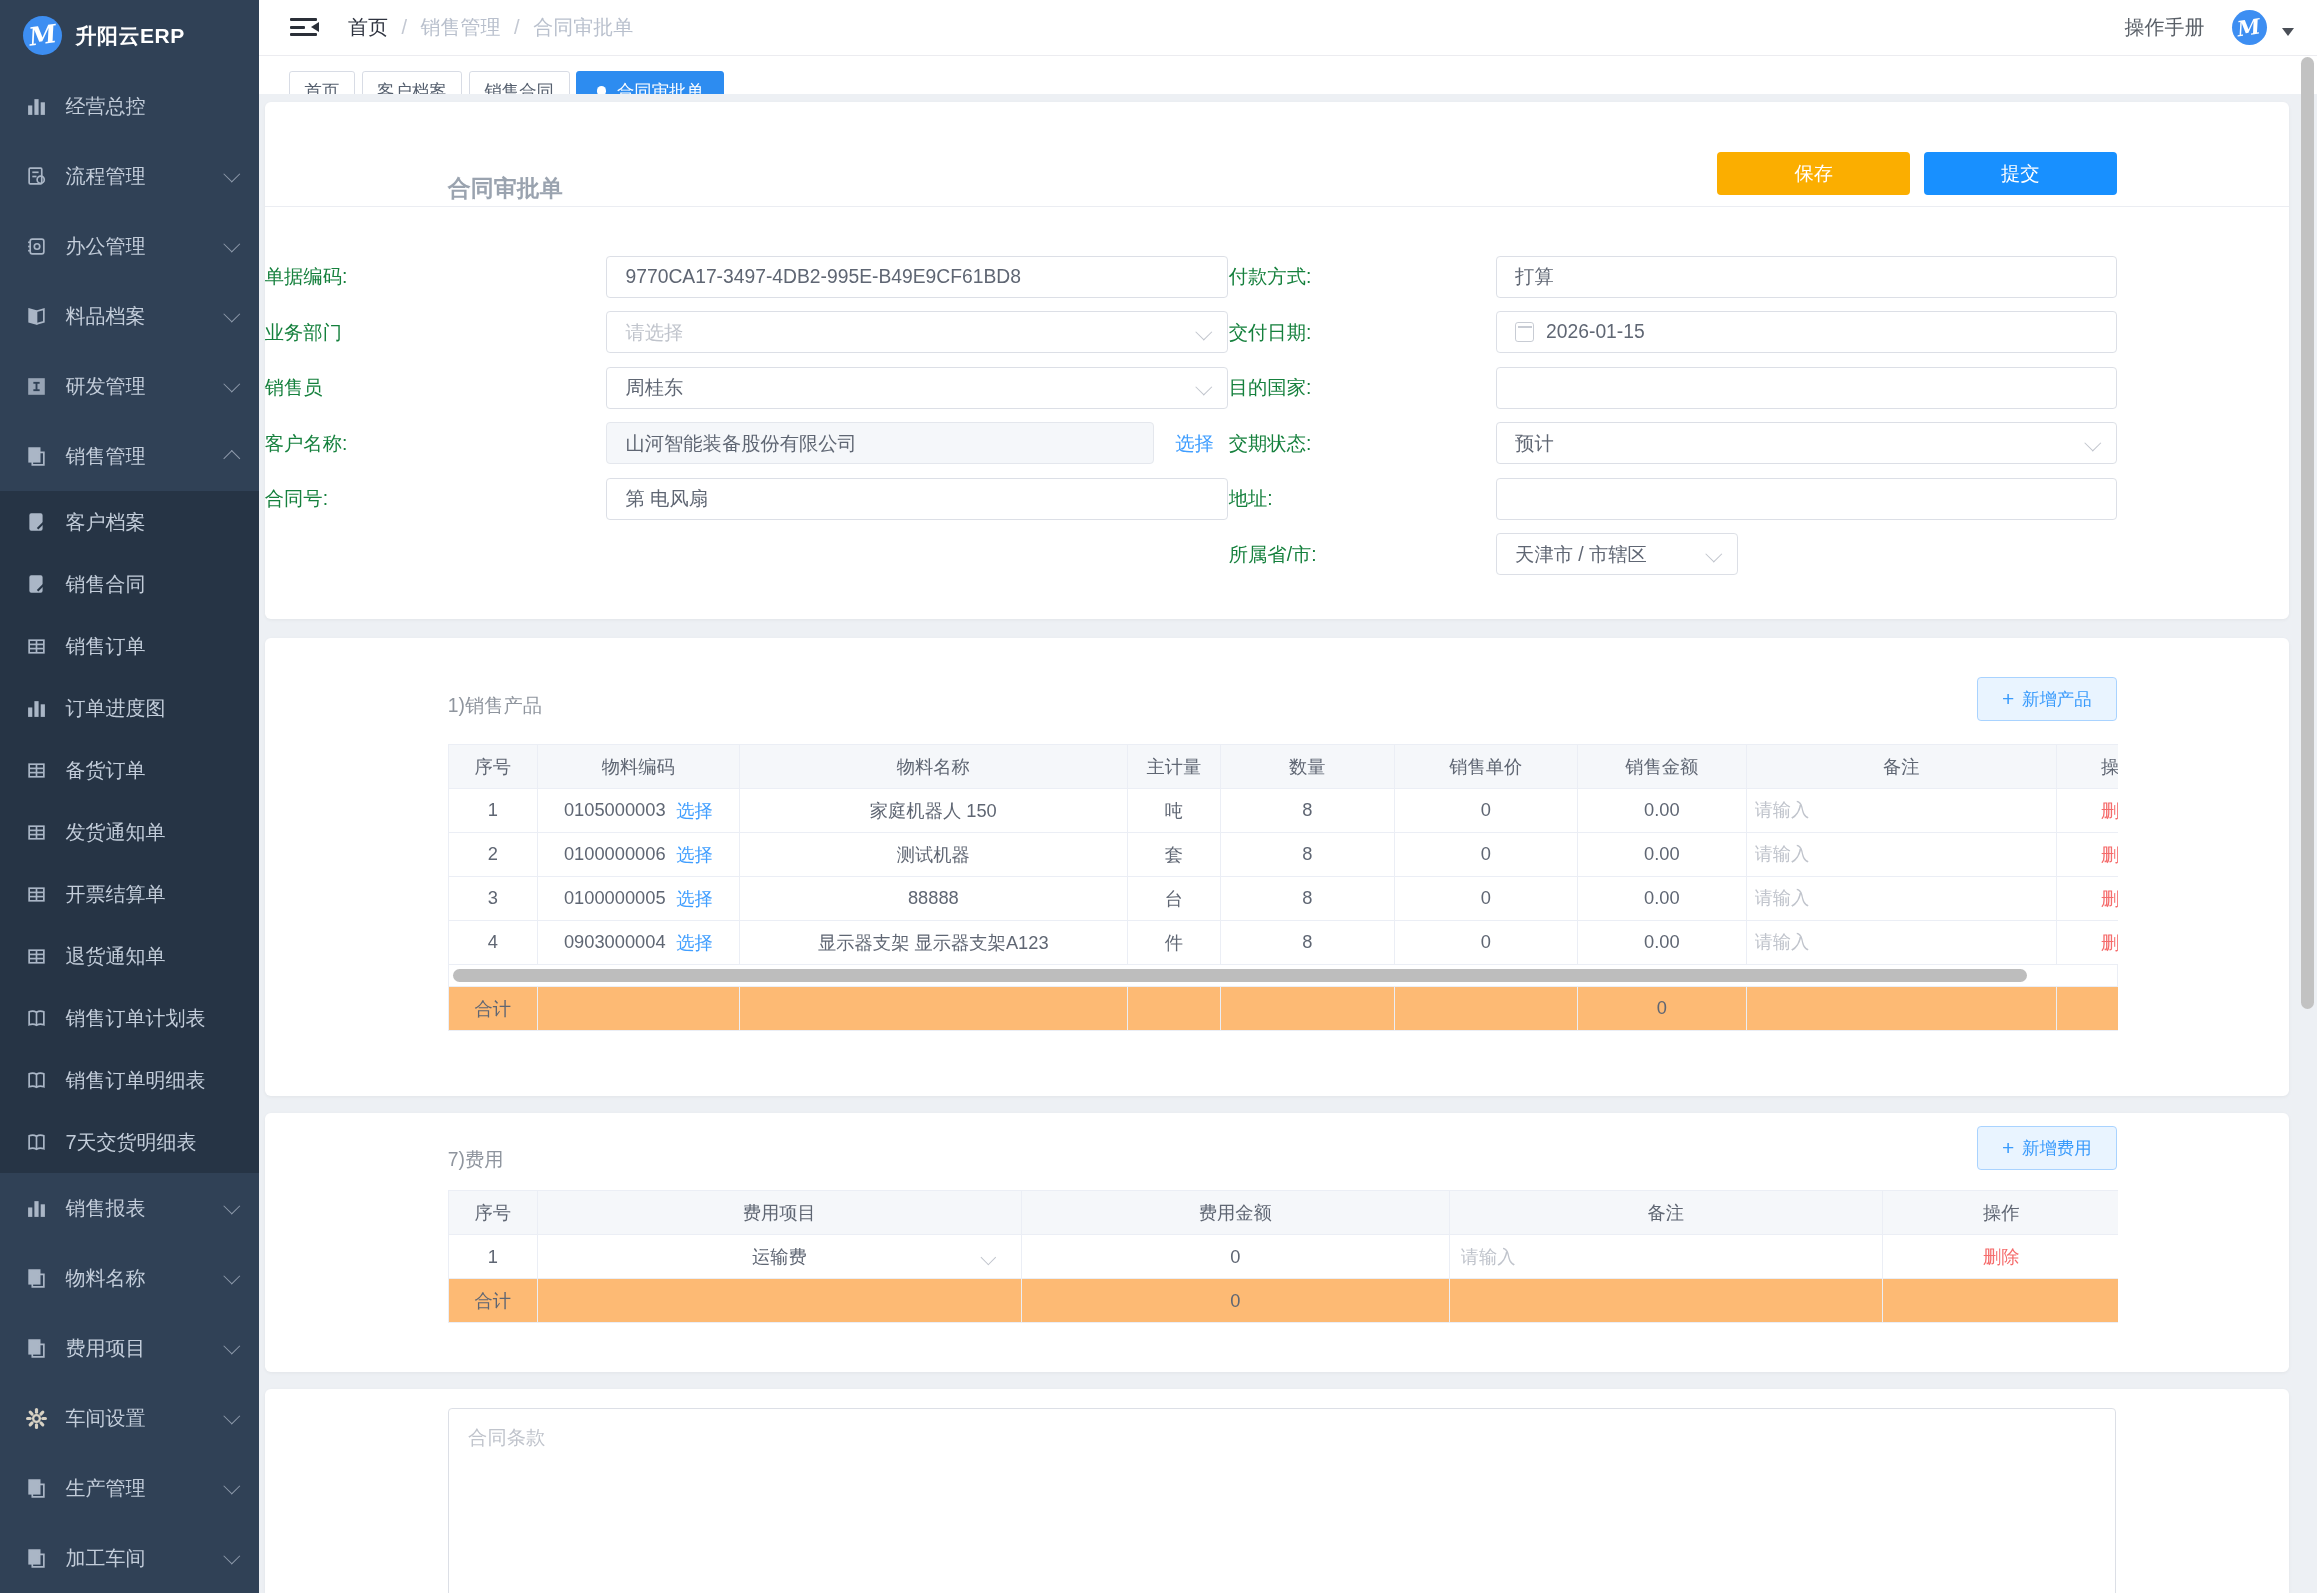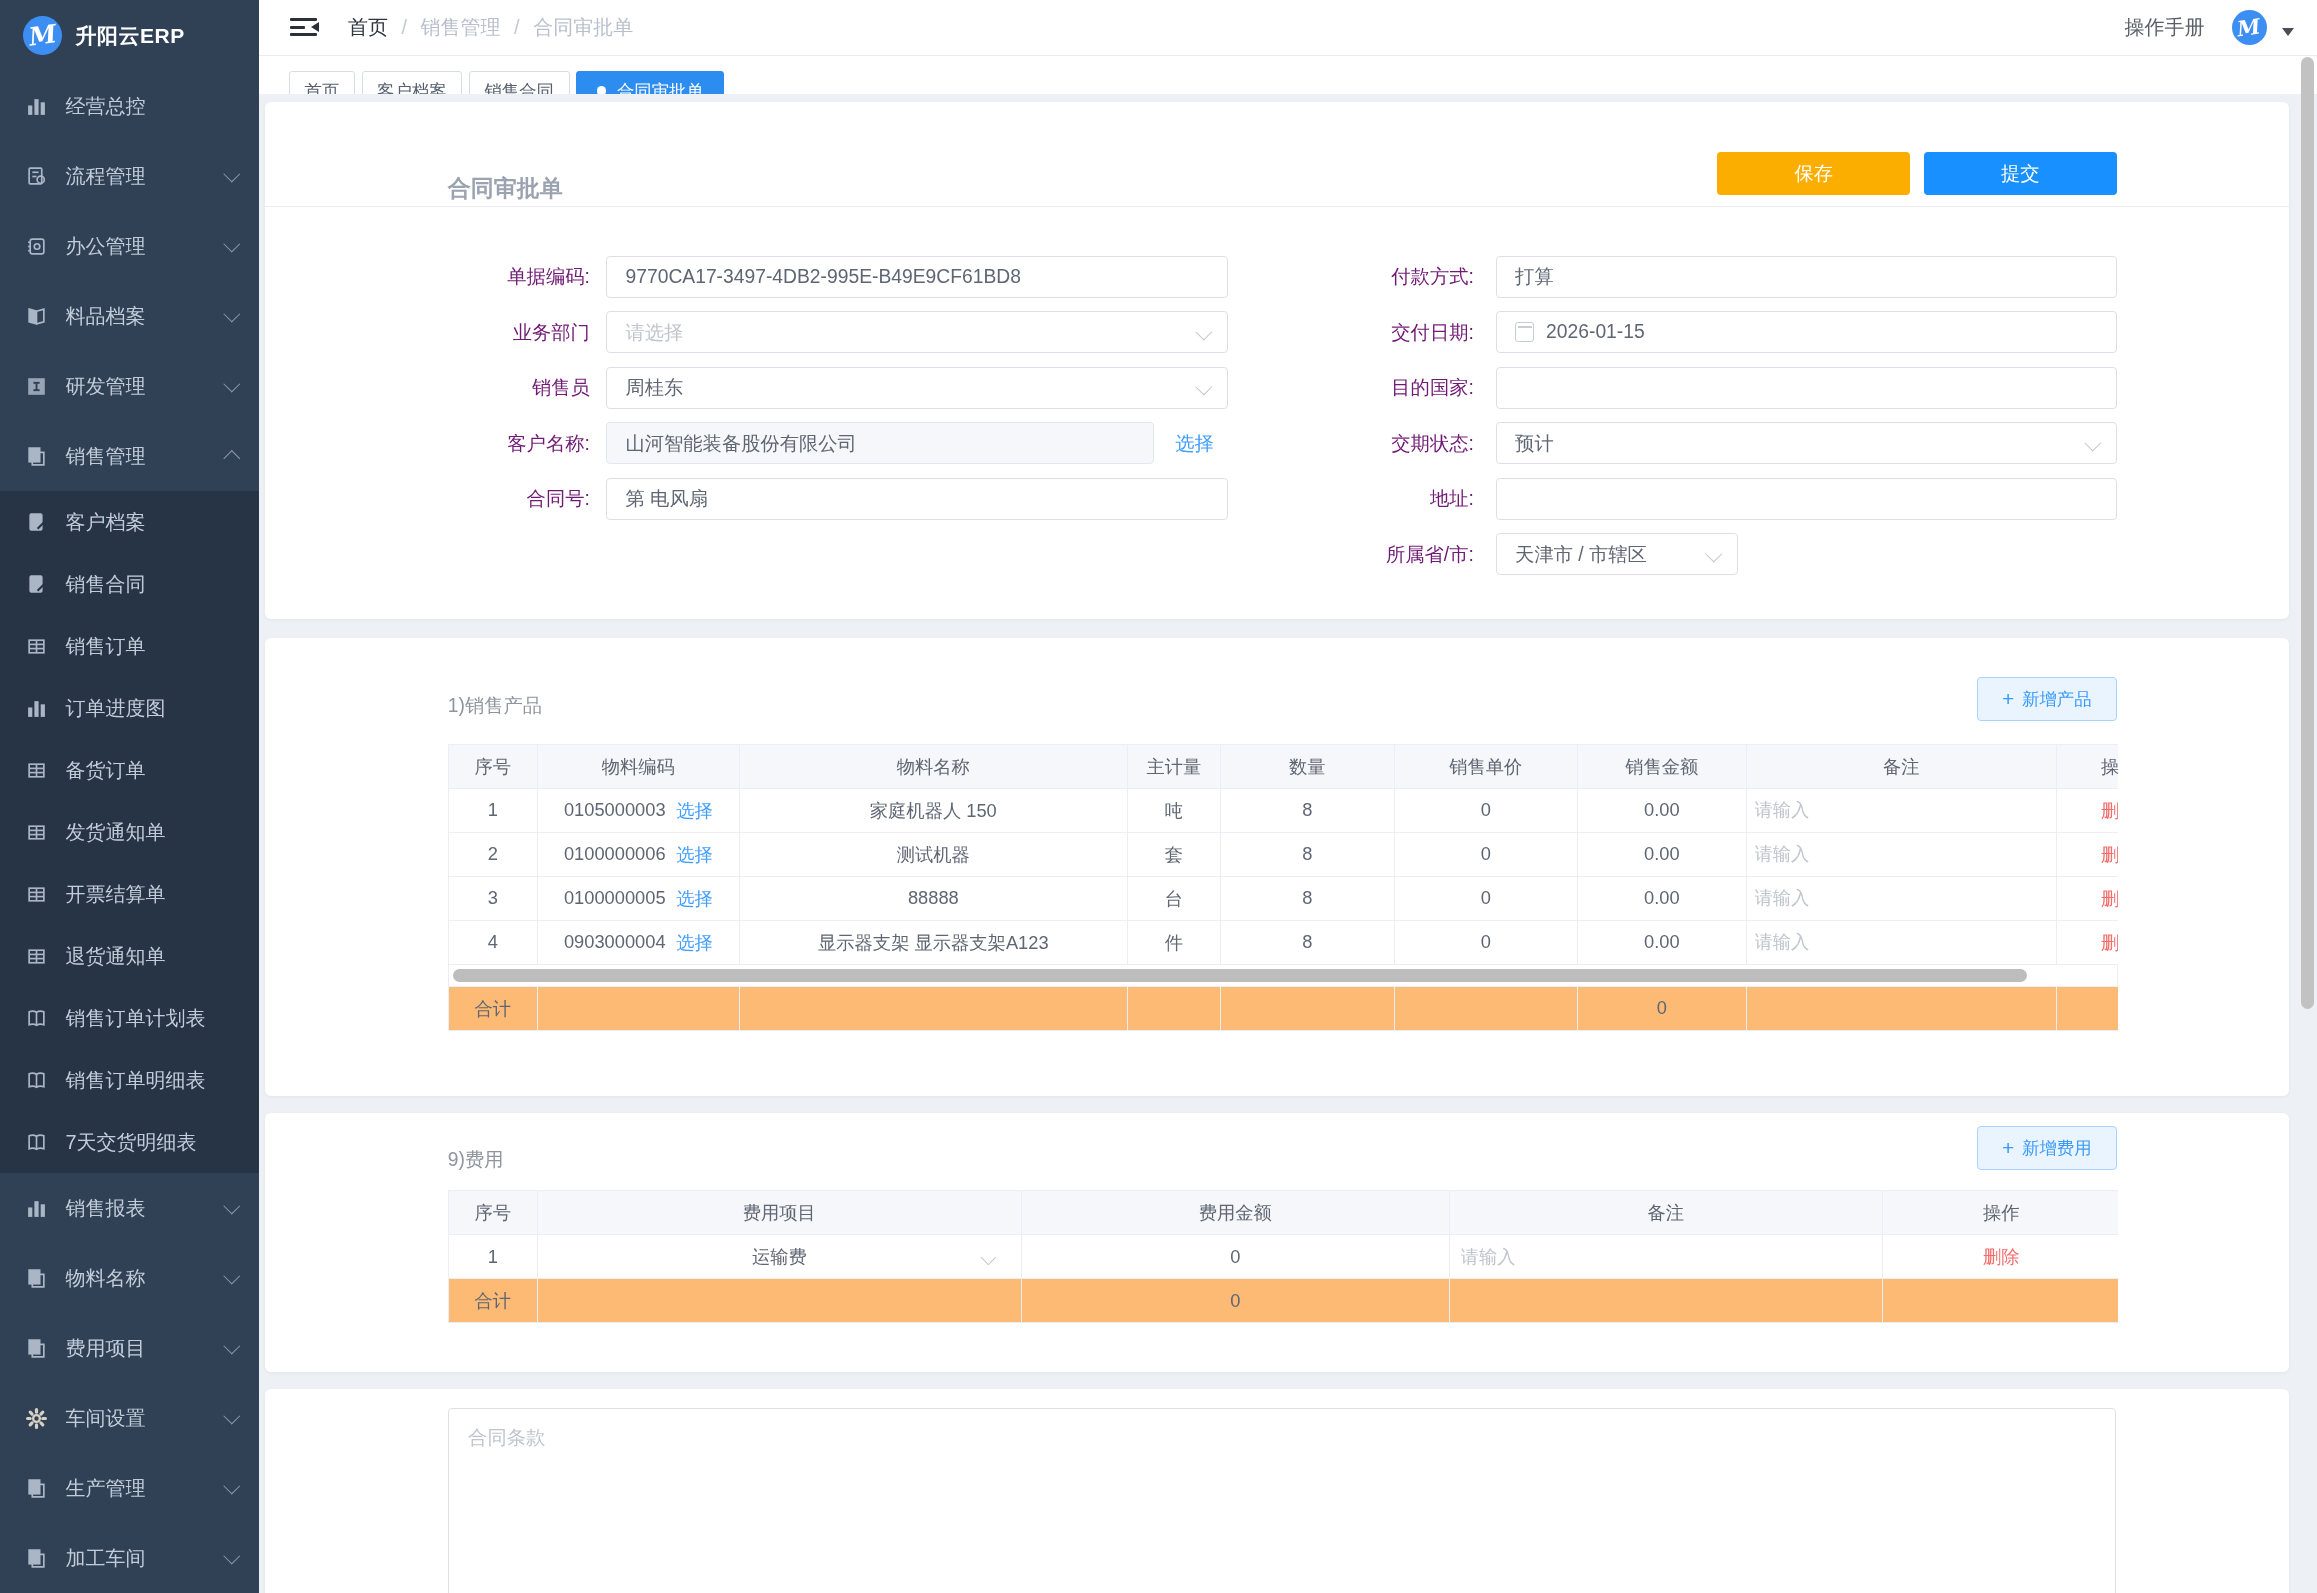--- a/index.html
+++ b/index.html
@@ -56,21 +56,21 @@
   .form-title{position:absolute;left:183px;top:56px;font-size:23px;color:#9aa3af;}
   .form-actions{position:absolute;right:172px;top:50px;display:flex;}
   .btn{width:193px;height:43px;border:none;border-radius:3.9px;color:#fff;font-size:19.3px;cursor:pointer;font-family:inherit;}
   .btn-save{background:#fbae00;margin-right:13.5px;}
   .btn-submit{background:#1890ff;}
   .form-divider{position:absolute;left:0;right:0;top:104px;height:1px;background:#ebedf2;}
   .form-grid{position:absolute;top:154px;left:0;right:172px;display:flex;}
   .fcol-left{width:964px;}
   .fcol-right{flex:1;}
   .frow{display:flex;align-items:center;height:42px;margin-bottom:13.5px;}
-  .flabel{text-align:right;font-size:19.3px;color:#701a75;white-space:nowrap;}
+  .flabel{text-align:left;font-size:19.3px;color:#15803d;white-space:nowrap;}
   .fcol-left .flabel{width:325px;padding-right:16.4px;}
   .fcol-right .flabel{width:245px;padding-right:22px;}
   .finput,.fselect{height:42px;border:1px solid #dcdfe6;border-radius:3.9px;box-sizing:border-box;display:flex;align-items:center;background:#fff;}
   .fcol-left .finput,.fcol-left .fselect{width:622px;}
   .fcol-right .finput,.fcol-right .fselect{width:621px;}
   .finput input{border:none;outline:none;background:transparent;width:100%;height:100%;padding:0 18.3px;font-size:19.3px;color:#5f6673;font-family:inherit;}
   .finput input::placeholder,.ph{color:#c0c4cc;}
   .fselect{position:relative;padding:0 18.3px;font-size:19.3px;color:#5f6673;cursor:pointer;}
   .fselect .chev{position:absolute;right:17.4px;top:13.5px;width:10.6px;height:10.6px;border-right:1.9px solid #c0c4cc;border-bottom:1.9px solid #c0c4cc;transform:rotate(45deg);}
   .finput.disabled{background:#f5f7fa;border-color:#e4e7ed;width:548px!important;}
@@ -626,21 +626,21 @@
             <td>0</td>
             <td></td>
                 <td></td>
           </tr>
         </tbody>
           </table>
       </div>
     </section>
 
     <section class="card card-fees">
-      <div class="sec-title" style="top:33px;">9)费用</div>
+      <div class="sec-title" style="top:33px;">7)费用</div>
       <div class="btn-add" style="top:12.6px;">
           <span class="plus">+</span>
           <span>新增费用</span>
         </div>
 
       <div class="tbl-clip" style="top:77px;">
         <table class="grid" style="width:1670px;">
           <colgroup>
               <col style="width:89px;">
               <col style="width:484px;">

